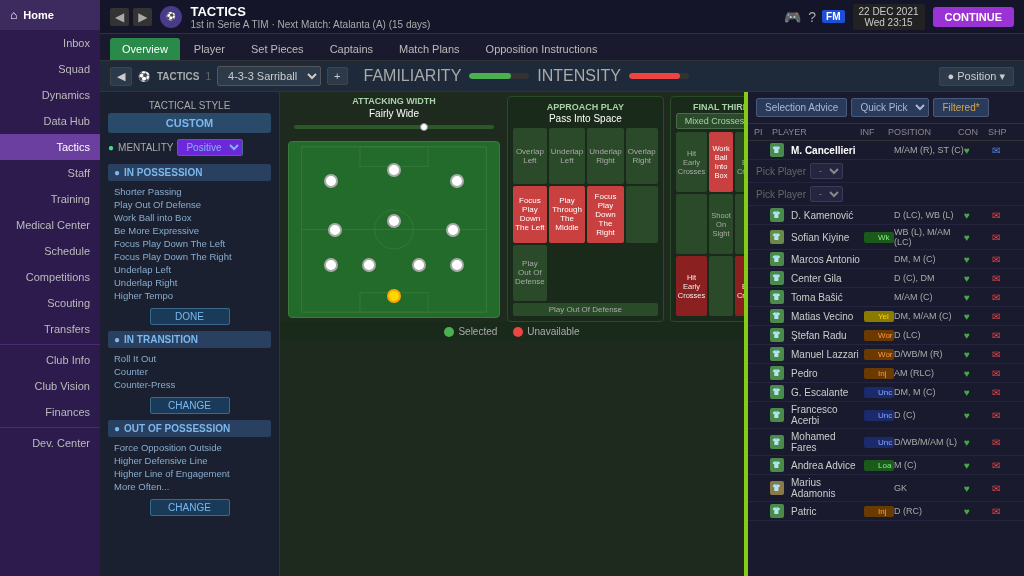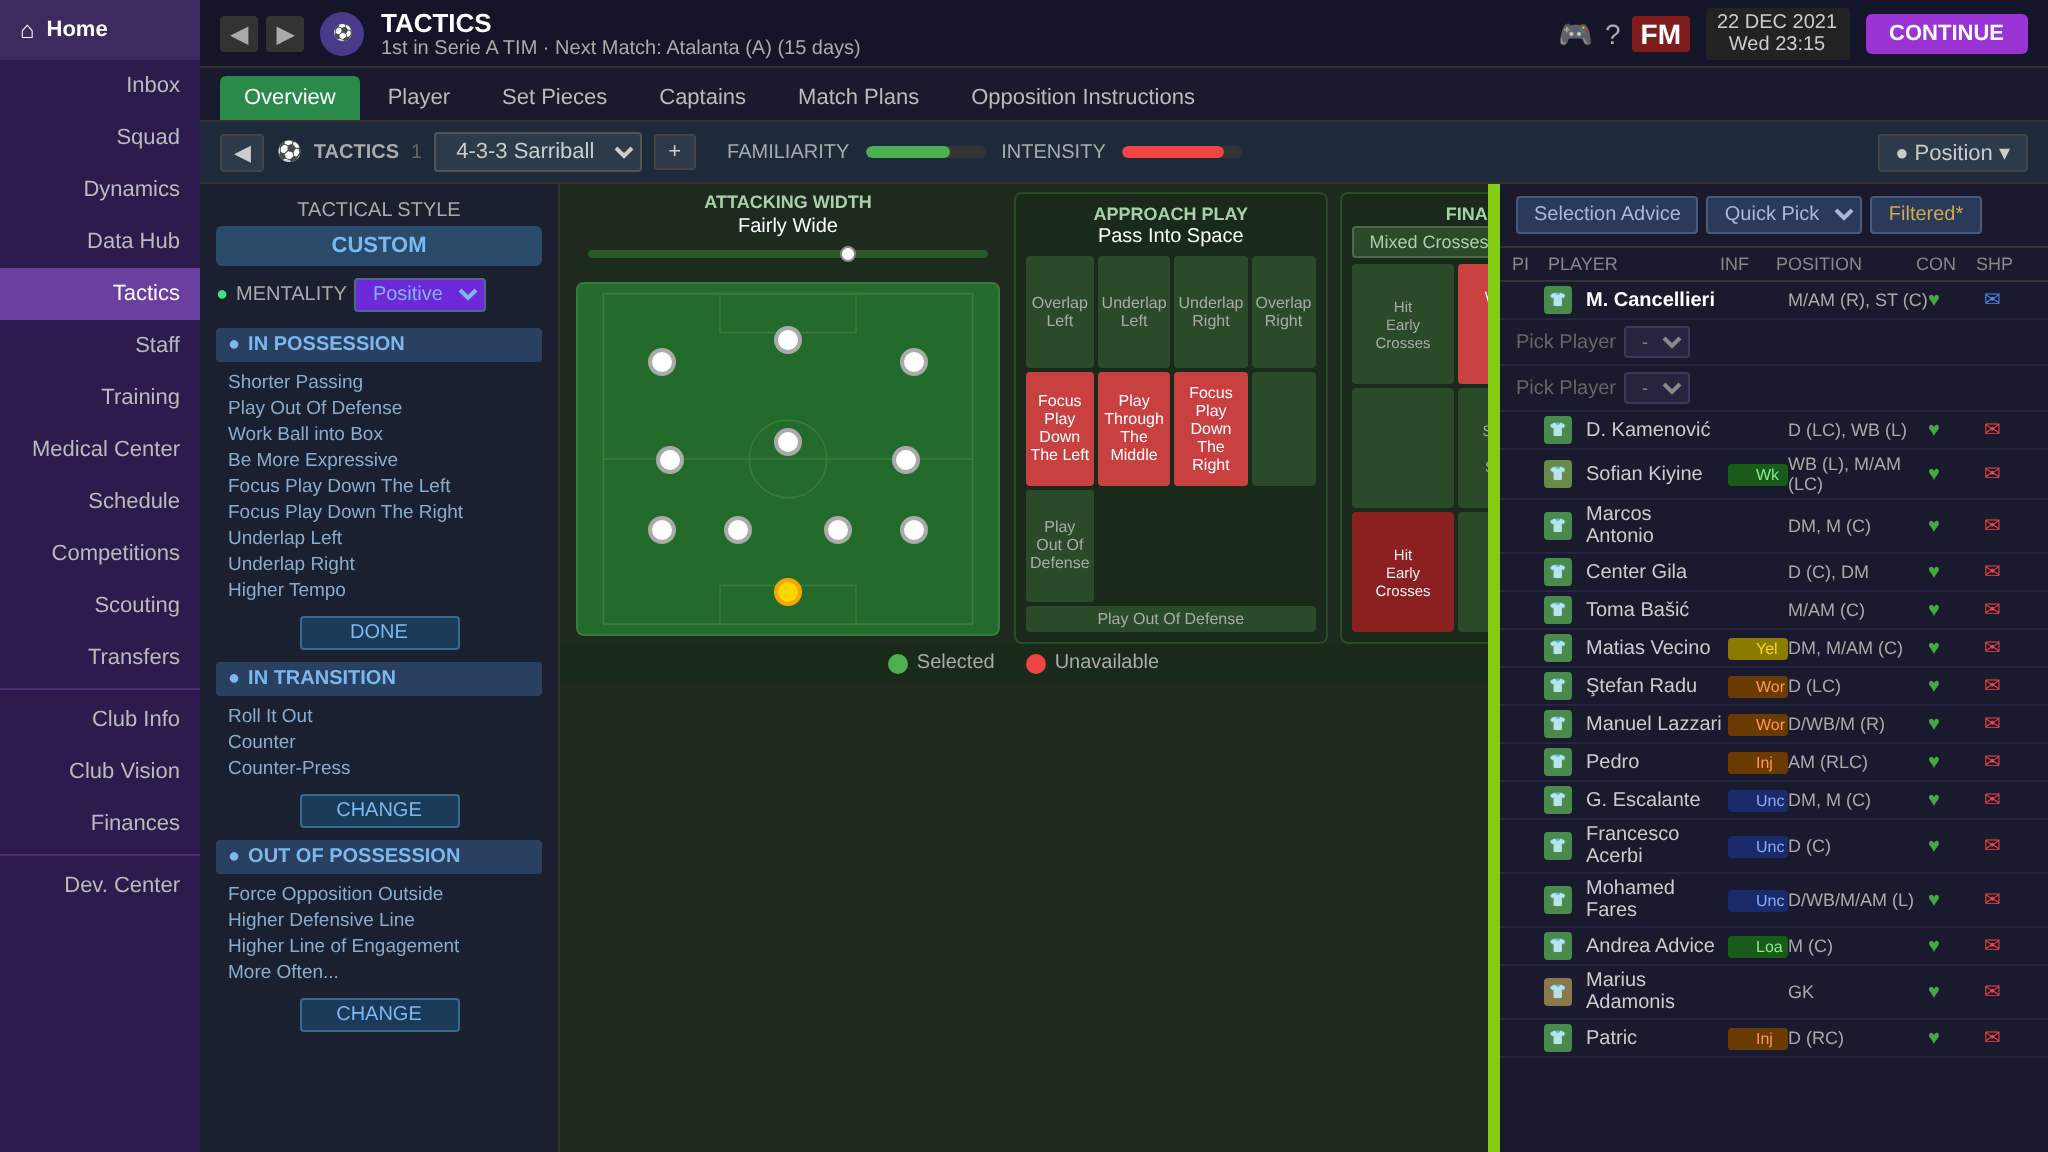--- a/index.html
+++ b/index.html
@@ -98,23 +98,23 @@
     .topbar-title { color: #fff; font-weight: bold; font-size: 13px; }
     .topbar-subtitle { color: #aaa; font-size: 10px; }
     .topbar-right {
       display: flex;
       align-items: center;
       gap: 8px;
     }
     .topbar-icons { display: flex; gap: 6px; align-items: center; }
     .topbar-icon { color: #aaa; font-size: 14px; cursor: pointer; }
     .fm-badge {
-      background: #7f1d1d;
+      background: #1d4ed8;
       color: #fff;
-      font-size: 14px;
+      font-size: 10px;
       font-weight: bold;
       padding: 1px 4px;
       border-radius: 2px;
     }
     .date-box {
       background: #222;
       color: #ccc;
       font-size: 10px;
       padding: 2px 6px;
       border-radius: 2px;
@@ -176,21 +176,21 @@
       padding: 2px 6px;
       border-radius: 2px;
       font-size: 11px;
     }
     .familiarity-section {
       display: flex;
       align-items: center;
       gap: 8px;
       margin-left: 10px;
     }
-    .fam-label { color: #aaa; font-size: 10px; }
+    .fam-label { color: #aaa; font-size: 16px; }
     .fam-bar {
       width: 60px;
       height: 6px;
       background: #333;
       border-radius: 3px;
       overflow: hidden;
     }
     .fam-fill { height: 100%; background: #4caf50; border-radius: 3px; }
     .int-fill { height: 100%; background: #e44; border-radius: 3px; }
     .position-btn {
@@ -337,21 +337,21 @@
     .approach-cell.active { background: #c84040; color: #fff; }
     .ft-cell {
       background: #2a4a2a;
       border-radius: 2px;
       font-size: 7.5px;
       color: #aaa;
       display: flex;
       align-items: center;
       justify-content: center;
       text-align: center;
-      padding: 12px;
+      padding: 2px;
       cursor: pointer;
     }
     .ft-cell.active { background: #c84040; color: #fff; }
     .ft-cell.light-active { background: #8a2020; color: #eee; }
     .slider-bar {
       width: 100%;
       height: 4px;
       background: #2a5a2a;
       border-radius: 2px;
       position: relative;
@@ -389,21 +389,21 @@
       border-radius: 50%;
     }
     .legend-dot.green { background: #4caf50; }
     .legend-dot.red { background: #e44; }
 
     
     .right-panel {
       width: 280px;
       flex-shrink: 0;
       background: #1a1a2e;
-      border-left: 6px solid #84cc16;
+      border-left: 4px solid #84cc16;
       display: flex;
       flex-direction: column;
       overflow: hidden;
     }
     .right-toolbar {
       display: flex;
       align-items: center;
       gap: 4px;
       padding: 6px 8px;
       border-bottom: 1px solid #333;

